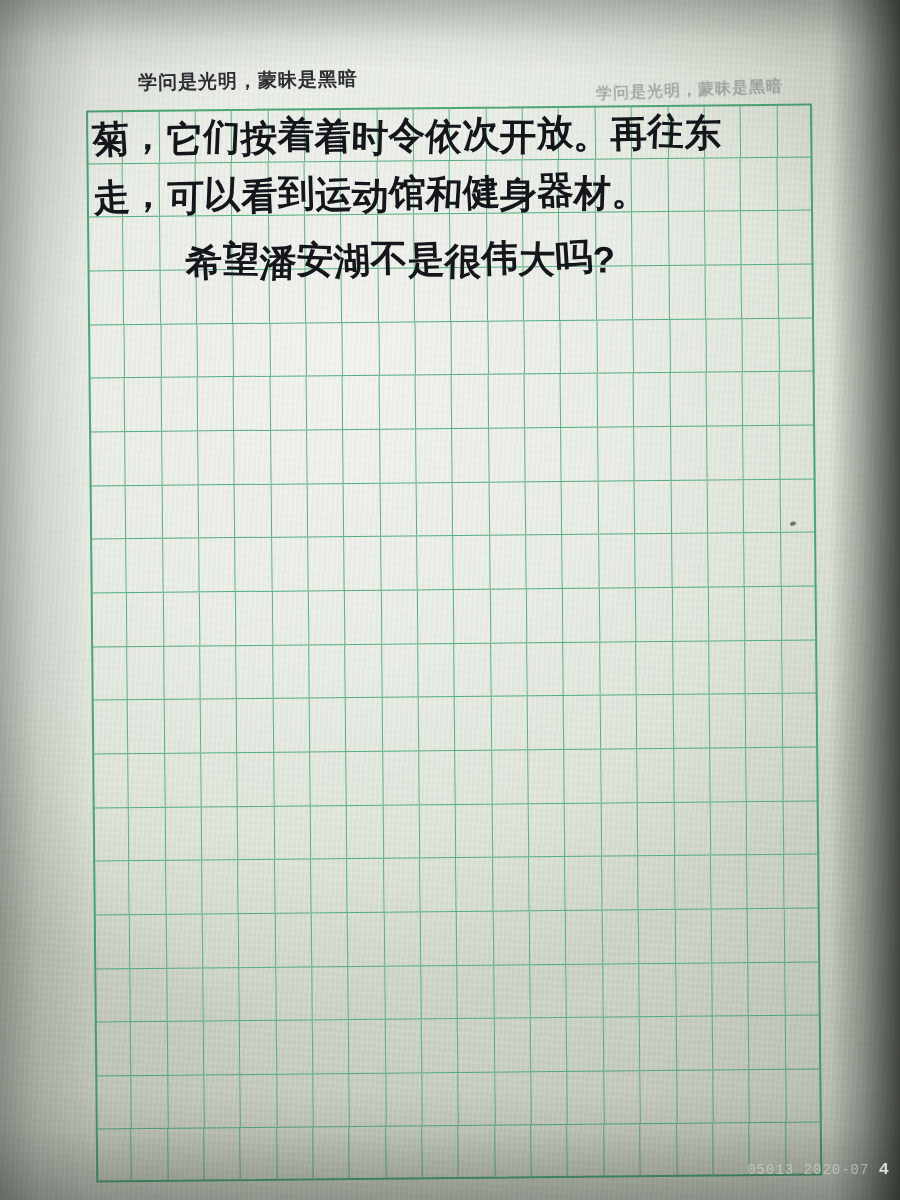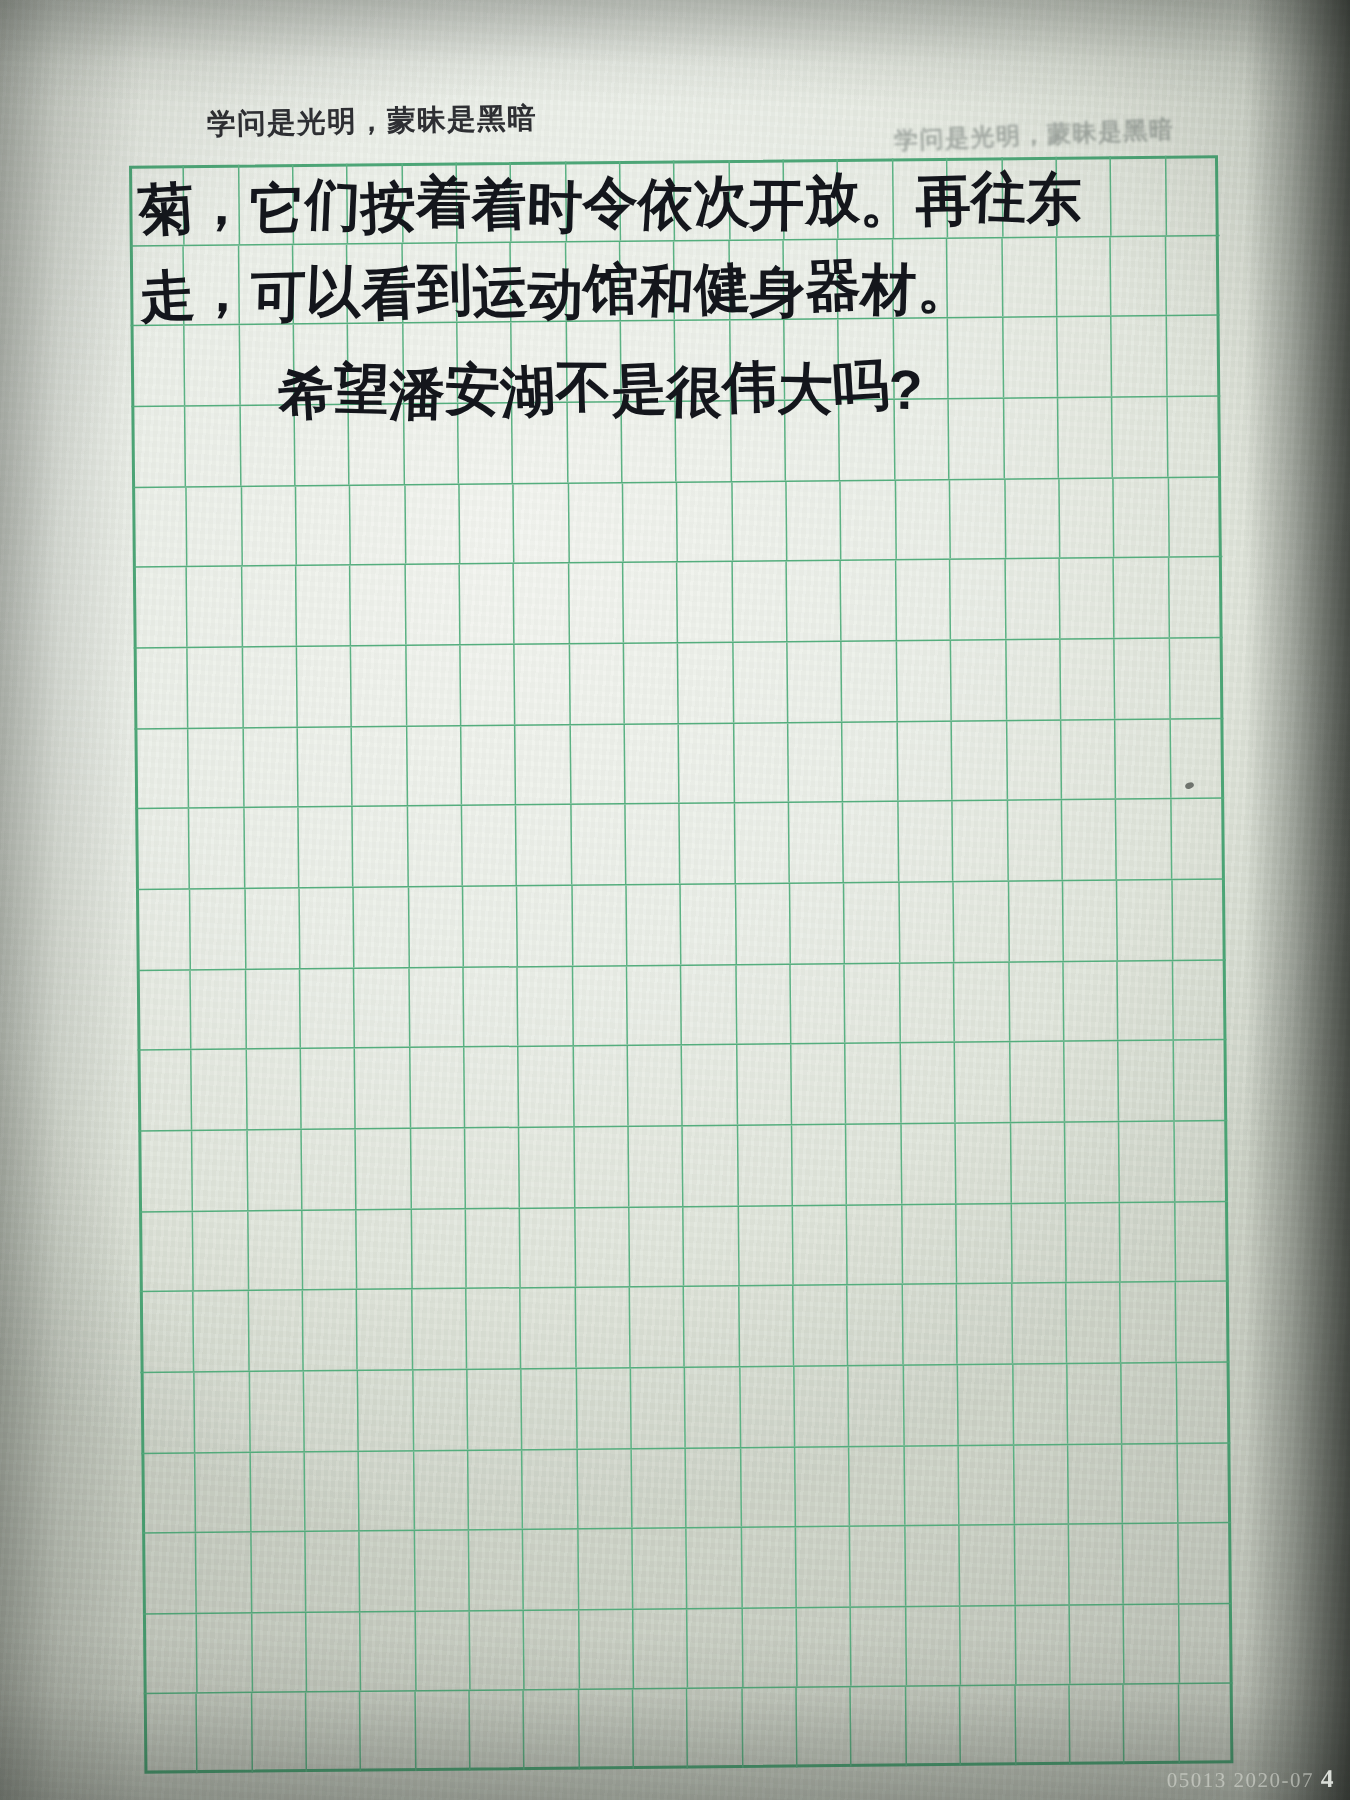--- a/index.html
+++ b/index.html
@@ -189,22 +189,22 @@
     background: #4a4f4a;
     border-radius: 50%;
     transform: rotate(-20deg);
     opacity: .75;
   }
 
   
   .timestamp {
     position: absolute;
     right: 10px;
-    bottom: 4px;
-    font-family: Liberation Serif, serif;
+    bottom: 21px;
+    font-family: Liberation Mono, monospace;
     font-size: 14px;
     letter-spacing: 1px;
     color: rgba(225,228,220,0.55);
     filter: blur(0.4px);
     white-space: nowrap;
   }
   .timestamp .pagenum {
     color: rgba(245,248,242,0.85);
     font-weight: bold;
     font-size: 17px;

